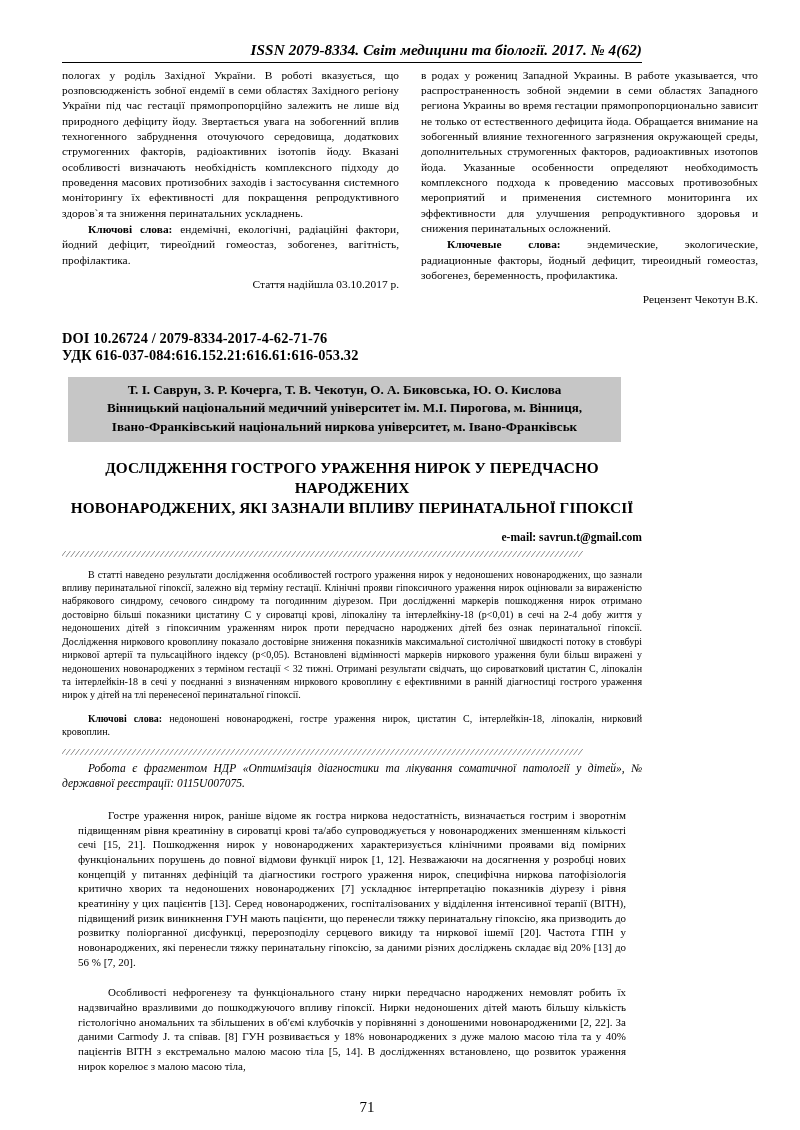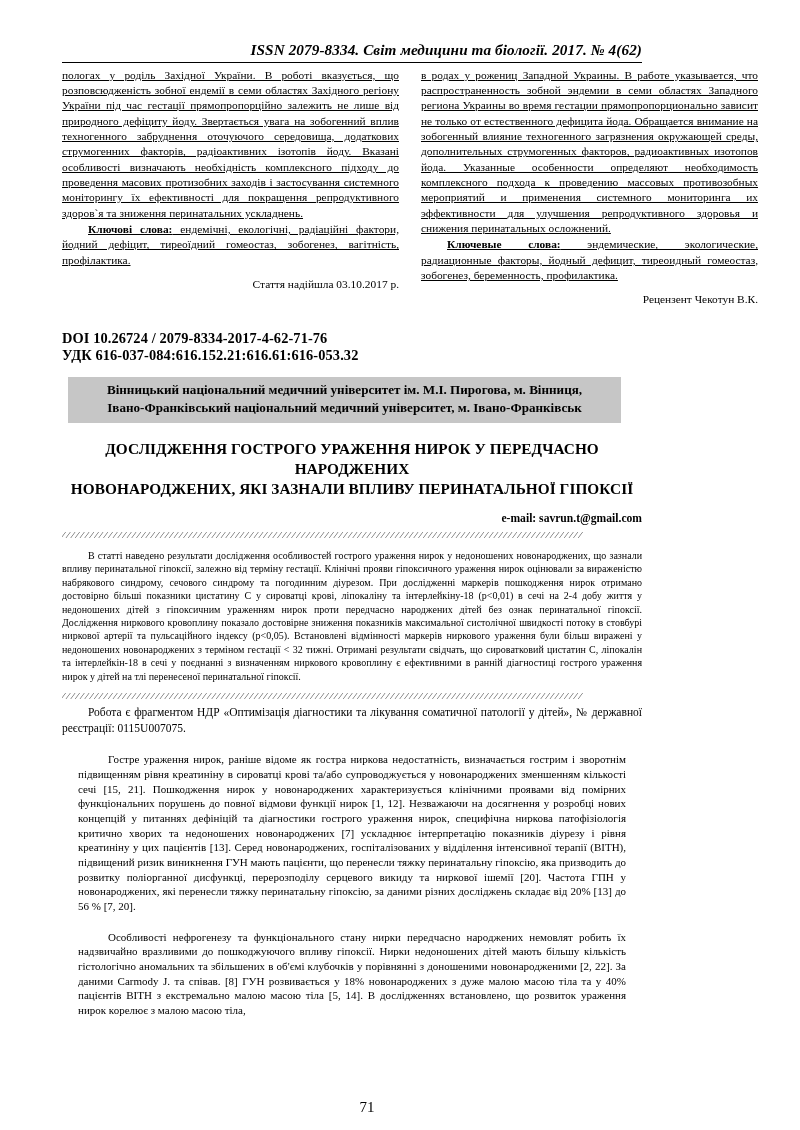--- a/index.html
+++ b/index.html
@@ -49,21 +49,20 @@
     width: 337px;
     flex: 0 0 337px;
   }
   .col p,
   .col div.pr {
     margin: 0;
     text-align: justify;
     text-justify: inter-word;
     font-size: 11.4px;
     line-height: 1.345;
-    text-decoration: underline;
   }
   .kw {
     margin-top: 1px !important;
     text-indent: 26px;
   }
   .kw b { font-weight: bold; }
   .signline {
     text-align: right;
     font-size: 11.4px;
     line-height: 1.345;
@@ -128,20 +127,21 @@
   .summary {
     font-size: 10px;
     line-height: 1.345;
     text-align: justify;
     margin: 2px 0 0 0;
   }
   .summary .first { text-indent: 26px; }
   .summary .kwline { text-indent: 26px; margin-top: 0; }
 
   .fundnote {
+    font-style: italic;
     font-size: 11.5px;
     line-height: 1.35;
     text-align: justify;
     text-indent: 26px;
     margin: 5px 0 14px 0;
   }
 
   
   .body {
     margin-top: 14px;
@@ -185,35 +185,37 @@
       <div class="signline">Рецензент Чекотун В.К.</div>
     </div>
   </div>
 
   <div class="doiblock">
     <div>DOI 10.26724 / 2079-8334-2017-4-62-71-76</div>
     <div>УДК 616-037-084:616.152.21:616.61:616-053.32</div>
   </div>
 
   <div class="authorband">
+    <div>Т. І. Саврун, З. Р. Кочерга, Т. В. Чекотун, О. А. Биковська, Ю. О. Кислова</div>
     <div>Вінницький національний медичний університет ім. М.І. Пирогова, м. Вінниця,</div>
-    <div>Івано-Франківський національний медичний університет, м. Івано-Франківськ</div>
+    <div>Івано-Франківський національний ниркова університет, м. Івано-Франківськ</div>
   </div>
 
   <div class="arttitle">
     <div>ДОСЛІДЖЕННЯ ГОСТРОГО УРАЖЕННЯ НИРОК У ПЕРЕДЧАСНО НАРОДЖЕНИХ</div>
     <div>НОВОНАРОДЖЕНИХ, ЯКІ ЗАЗНАЛИ ВПЛИВУ ПЕРИНАТАЛЬНОЇ ГІПОКСІЇ</div>
   </div>
 
   <div class="email">e-mail: savrun.t@gmail.com</div>
 
   <div class="tickrule"><span>///////////////////////////////////////////////////////////////////////////////////////////////////////////////</span></div>
 
   <div class="summary">
     <p class="first">В статті наведено результати дослідження особливостей гострого ураження нирок у недоношених новонароджених, що зазнали впливу перинатальної гіпоксії, залежно від терміну гестації. Клінічні прояви гіпоксичного ураження нирок оцінювали за вираженістю набрякового синдрому, сечового синдрому та погодинним діурезом. При дослідженні маркерів пошкодження нирок отримано достовірно більші показники цистатину С у сироватці крові, ліпокаліну та інтерлейкіну-18 (p&lt;0,01) в сечі  на 2-4 добу життя у недоношених дітей з гіпоксичним ураженням нирок проти передчасно народжених дітей без ознак перинатальної гіпоксії. Дослідження ниркового кровоплину показало достовірне зниження показників максимальної систолічної швидкості потоку в стовбурі ниркової артерії та пульсаційного індексу (p&lt;0,05). Встановлені відмінності маркерів ниркового ураження були більш виражені у недоношених новонароджених з терміном гестації &lt; 32 тижні. Отримані результати свідчать, що сироватковий цистатин С, ліпокалін та інтерлейкін-18 в сечі у поєднанні з визначенням ниркового кровоплину є ефективними в ранній діагностиці гострого ураження нирок у дітей на тлі перенесеної перинатальної гіпоксії.</p>
+    <p class="kwline"><b>Ключові слова:</b><span> недоношені новонароджені, гостре ураження нирок, цистатин С, інтерлейкін-18, ліпокалін, нирковий кровоплин.</span></p>
   </div>
 
   <div class="tickrule"><span>///////////////////////////////////////////////////////////////////////////////////////////////////////////////</span></div>
 
   <p class="fundnote">Робота є фрагментом НДР «Оптимізація діагностики та лікування соматичної патології у дітей»,  № державної реєстрації: 0115U007075.</p>
 
   <div class="body">
     <p>Гостре ураження нирок, раніше відоме як гостра ниркова недостатність, визначається гострим і зворотнім підвищенням рівня креатиніну в сироватці крові та/або супроводжується у новонароджених зменшенням кількості сечі [15, 21]. Пошкодження нирок у новонароджених характеризується клінічними проявами від помірних функціональних порушень до повної відмови функції нирок [1, 12]. Незважаючи на досягнення у розробці нових концепцій у питаннях дефініцій та діагностики гострого ураження нирок, специфічна ниркова патофізіологія критично хворих та недоношених новонароджених [7] ускладнює інтерпретацію показників діурезу і рівня креатиніну у цих пацієнтів [13]. Серед новонароджених, госпіталізованих у відділення інтенсивної терапії (ВІТН), підвищений ризик виникнення ГУН мають пацієнти, що перенесли тяжку перинатальну гіпоксію,  яка призводить до розвитку поліорганної дисфункці, перерозподілу серцевого викиду та ниркової ішемії [20]. Частота ГПН у новонароджених, які перенесли тяжку перинатальну гіпоксію, за даними різних досліджень складає від 20% [13] до 56 % [7, 20].</p>
     <p>Особливості нефрогенезу та функціонального стану нирки передчасно народжених немовлят робить їх надзвичайно вразливими до пошкоджуючого впливу гіпоксії. Нирки недоношених дітей мають більшу кількість гістологічно аномальних та збільшених в об'ємі клубочків у порівнянні з доношеними новонародженими [2, 22]. За даними Carmody J. та співав. [8] ГУН розвивається у 18% новонароджених з дуже малою масою тіла та у 40% пацієнтів ВІТН з екстремально малою масою тіла [5, 14]. В дослідженнях встановлено, що розвиток ураження нирок корелює з малою масою тіла,</p>
   </div>

